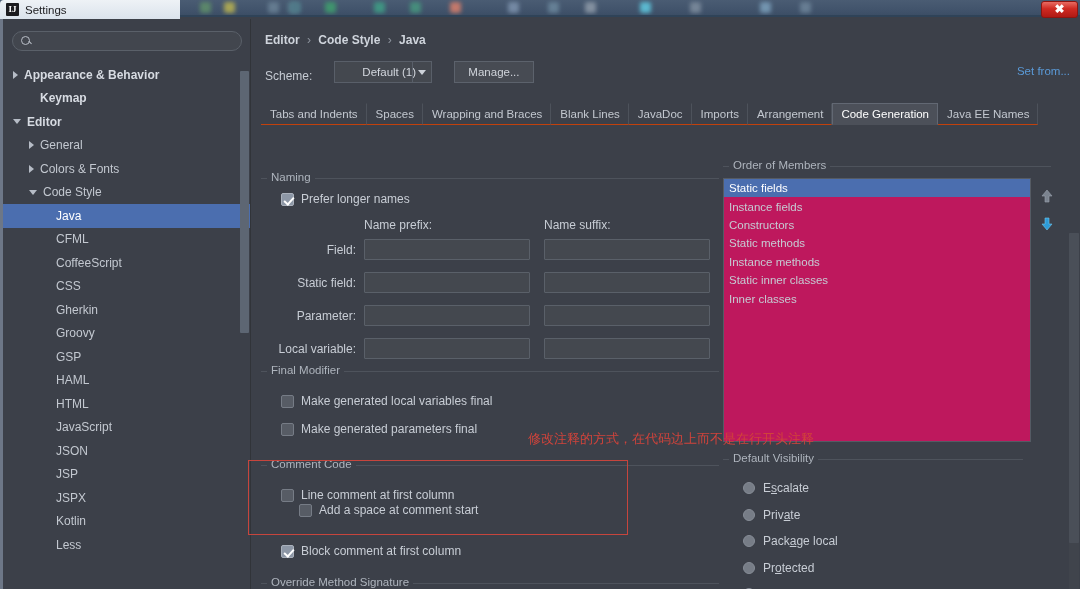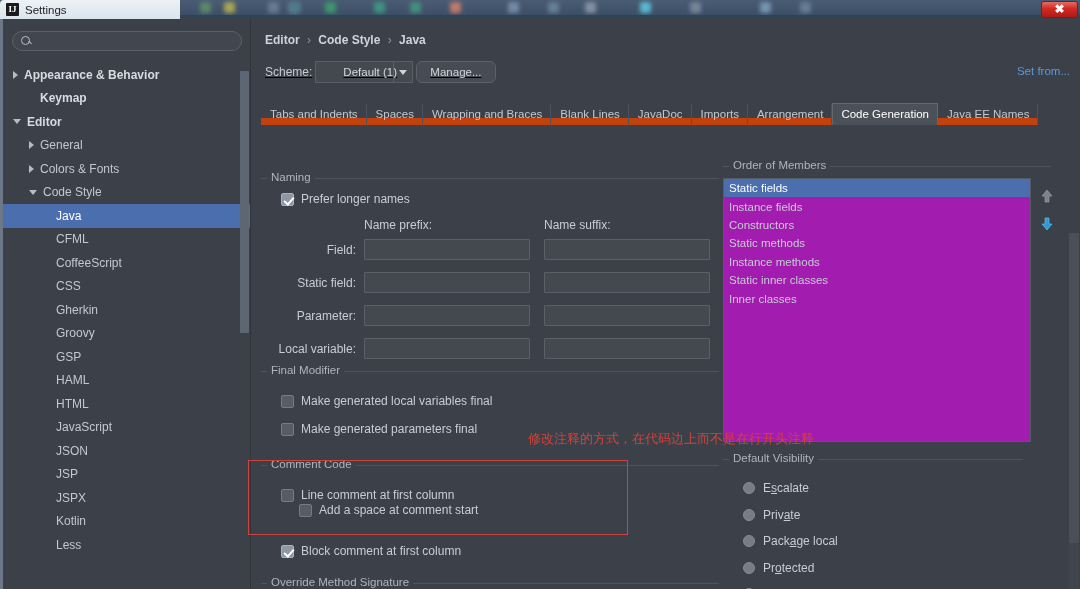--- a/index.html
+++ b/index.html
@@ -121,51 +121,51 @@
   }
 
   #breadcrumb {
     position: absolute; left: 14px; top: 14px;
     font-size: 12px; font-weight: bold; color: #cfd4dc; white-space: nowrap;
   }
   #breadcrumb .sep { color: #8d939d; font-weight: normal; padding: 0 4px; }
 
   #scheme-row {
     position: absolute; left: 14px; top: 42px; height: 22px;
-    display: flex; align-items: center; gap: 3px; text-decoration: underline;
+    display: flex; align-items: flex-end; gap: 22px;
   }
   #scheme-label { font-size: 12px; color: #c6cbd3; }
   #scheme-select {
     width: 98px; height: 22px; background: #44484f;
     border: 1px solid #595f69; display: flex; align-items: center;
     position: relative;
   }
   #scheme-select .val { font-size: 11.5px; color: #d3d7de; padding-left: 7px; margin-left: 20px; }
   #scheme-select .arrow-box {
     position: absolute; right: 0; top: 0; width: 19px; height: 20px;
     border-left: 1px solid #595f69; display: flex; align-items: center; justify-content: center;
   }
   #scheme-select .arrow {
     width: 0; height: 0; border-left: 4px solid transparent; border-right: 4px solid transparent;
     border-top: 5px solid #cdd2d9;
   }
   #manage-button {
     height: 22px; padding: 4px 13px; background: #474b53;
-    border: 1px solid #5c626c; border-radius: 6px;
+    border: 1px solid #5c626c; border-radius: 0;
     font-size: 11.5px; color: #d0d4db; display: flex; align-items: center;
   }
   #set-from-link {
     position: absolute; right: 10px; top: 46px;
     font-size: 11.5px; color: #5a9ad8;
   }
 
   
   #tabbar {
     position: absolute; left: 10px; top: 84px; height: 22px; display: flex;
-    border-bottom: 7px solid #c2410c;
+    border-bottom: 1px solid #c2410c;
   }
   .tab {
     height: 22px; padding: 0 8px; display: flex; align-items: center;
     font-size: 11.5px; color: #c3c8d0;
     border: 1px solid transparent; border-right: 1px solid #4d525b;
     white-space: nowrap;
   }
   .tab.active {
     background: #4c5059; color: #ffffff;
     border: 1px solid #626873; border-bottom-color: #4c5059;
@@ -204,21 +204,21 @@
   }
   .textinput input {
     width: 100%; height: 100%; background: transparent; border: none; outline: none;
     color: #d3d7de; font-size: 11.5px; padding: 0 5px;
     font-family: "Liberation Sans", sans-serif;
   }
 
   
   #order-list {
     position: absolute; left: 0; top: 12px; width: 308px; height: 264px;
-    background: #a21caf; border: 1px solid #555b64;
+    background: #be185d; border: 1px solid #555b64;
   }
   #order-list .li {
     height: 18.4px; display: flex; align-items: center; padding-left: 5px;
     font-size: 11.5px; color: #c6cbd3; white-space: nowrap;
   }
   #order-list .li.selected { background: #4b6eaf; color: #ffffff; }
   .move-btn { position: absolute; width: 16px; height: 16px; }
 
   
   #annotation-text {

